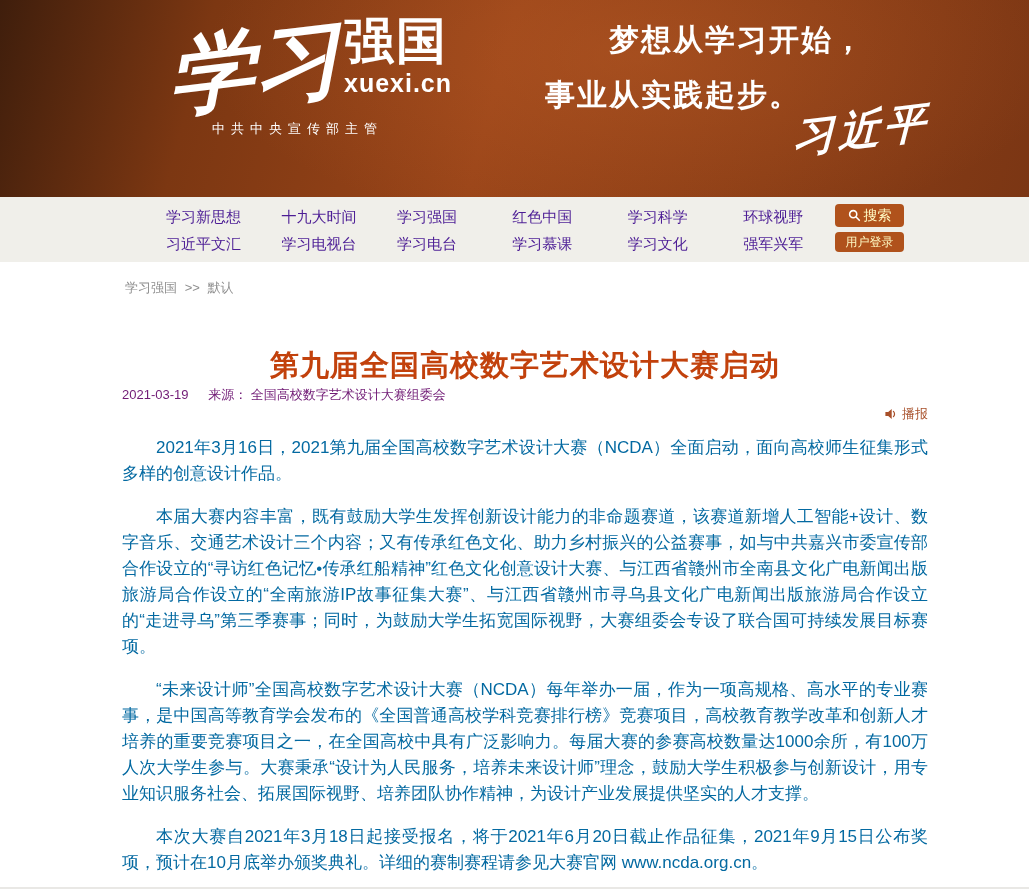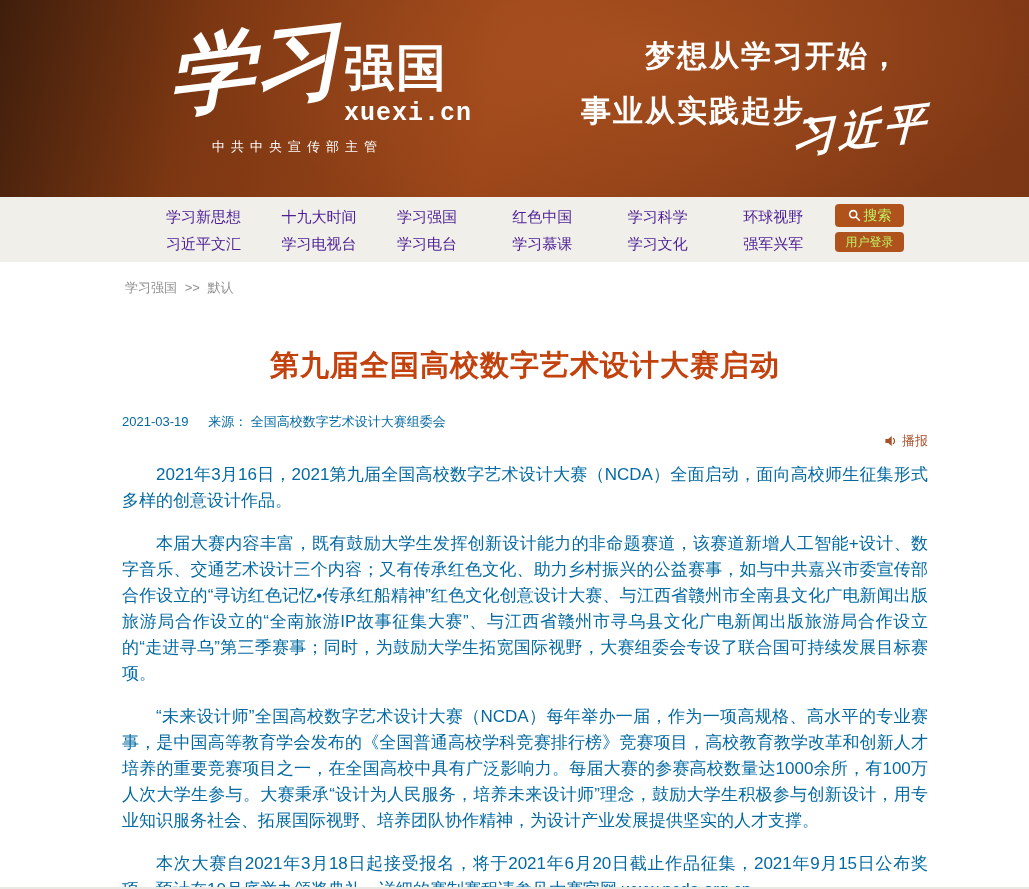--- a/index.html
+++ b/index.html
@@ -18,67 +18,67 @@
       radial-gradient(ellipse 60% 130% at 62% 28%, rgba(195,98,42,.38), rgba(0,0,0,0) 70%),
       linear-gradient(105deg, #3f1e0c 0%, #7c3712 20%, #9a4519 48%, #8b3e16 75%, #7b3614 100%);
     color:#fff;
   }
   .logo { position:absolute; left:168px; top:16px; white-space:nowrap; cursor:pointer; }
   .logo-script {
     display:inline-block; font-family:"DejaVu Serif","Liberation Serif",serif;
     font-style:italic; font-weight:bold; font-size:86px; line-height:1;
     transform:rotate(-7deg) skewX(-4deg); vertical-align:top; margin-top:8px;
   }
-  .logo-right { display:inline-block; vertical-align:top; margin-top:30px; margin-left:4px;font-family:Liberation Mono, monospace; }
+  .logo-right { display:inline-block; vertical-align:top; margin-left:4px; }
   .logo-brand { display:block; font-size:50px; font-weight:900; line-height:1.02; letter-spacing:2px; }
   .logo-domain { display:block; font-size:25px; font-weight:bold; letter-spacing:1px; margin-top:2px; }
   .logo-supervisor { font-size:13px; letter-spacing:6px; margin-top:10px; margin-left:44px; }
 
   .slogan {
-    position:absolute; left:545px; top:36px;
+    position:absolute; left:545px; top:20px;
     font-family:"DejaVu Serif","Liberation Serif",serif;
-    font-weight:bold; font-size:30px; letter-spacing:2px;margin-left:36px;
+    font-weight:bold; font-size:30px; letter-spacing:2px;
   }
   .slogan-line1 { padding-left:64px; }
   .slogan-line2 { margin-top:14px; }
   .signature {
     position:absolute; left:792px; top:102px;
     font-family:"DejaVu Serif","Liberation Serif",serif;
     font-style:italic; font-weight:bold; font-size:42px;
     transform:rotate(-7deg) skewX(-8deg); letter-spacing:4px;
   }
 
   
   .nav { position:relative; height:65px; background:#f0efea; padding-top:6px; }
   .nav-row { height:27px; line-height:27px; padding-left:166px; white-space:nowrap; }
   .nav-item {
     display:inline-block; width:111px; font-size:15px; color:#4c1d95; cursor:pointer;
   }
   .btn {
     position:absolute; right:125px; width:69px; border:none; cursor:pointer;
-    background:#b0521c; color:#bef264; border-radius:4px;
+    background:#b0521c; color:#fef9c3; border-radius:4px;
     display:flex; align-items:center; justify-content:center; gap:3px;
     font-family:inherit;
   }
   .search-btn { top:7px; height:23px; font-size:14px; }
   .login-btn  { top:35px; height:20px; font-size:12px; }
   .search-icon { display:inline-flex; align-items:center; }
 
   
   .breadcrumb { margin:17px 0 0 125px; font-size:13px; color:#8f8f8f; }
   .crumb-site { cursor:pointer; }
   .crumb-sep { margin:0 4px; }
 
   
   .article { width:806px; margin-left:122px; }
   .article-title {
     margin:49px 0 0 0; text-align:center;
     font-size:29px; font-weight:bold; color:#c2410c; letter-spacing:1px;
   }
-  .article-meta { margin-top:27px; font-size:13px; color:#0369a1; }
+  .article-meta { font-size:13px; color:#701a75; }
   .meta-date { margin-right:16px; }
   .broadcast-row { text-align:right; height:18px; margin-top:1px; }
   .broadcast {
     display:inline-flex; align-items:center; gap:4px;
     color:#a8502a; font-size:13px; cursor:pointer;
   }
   .article-body { margin-top:12px; }
   .article-body p {
     margin:0 0 17px 0; text-indent:2em;
     font-size:17px; line-height:26px; color:#0369a1;

